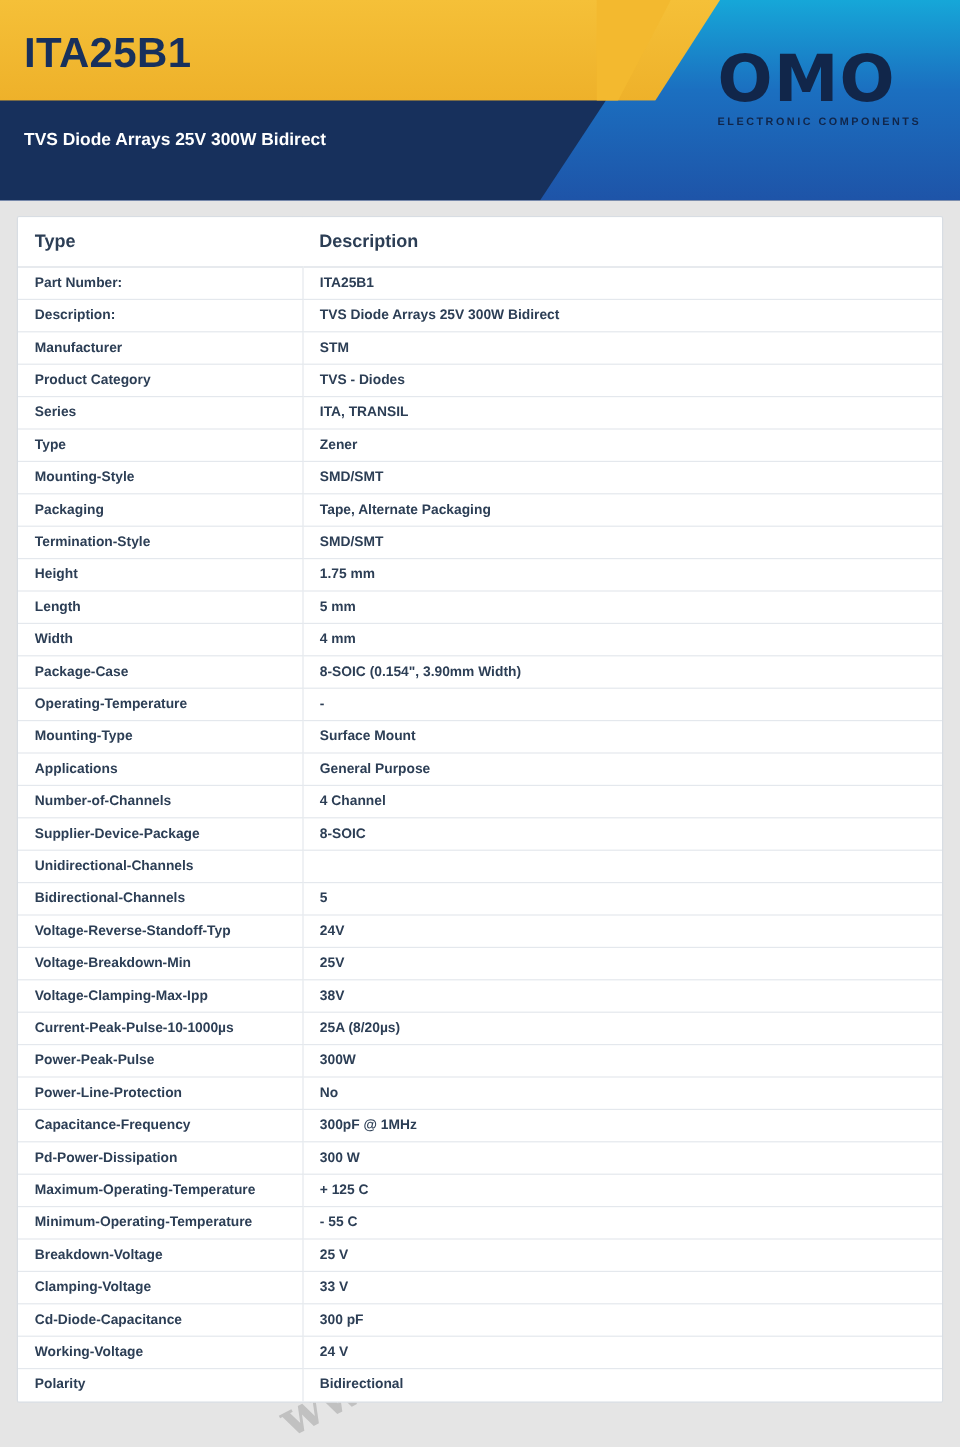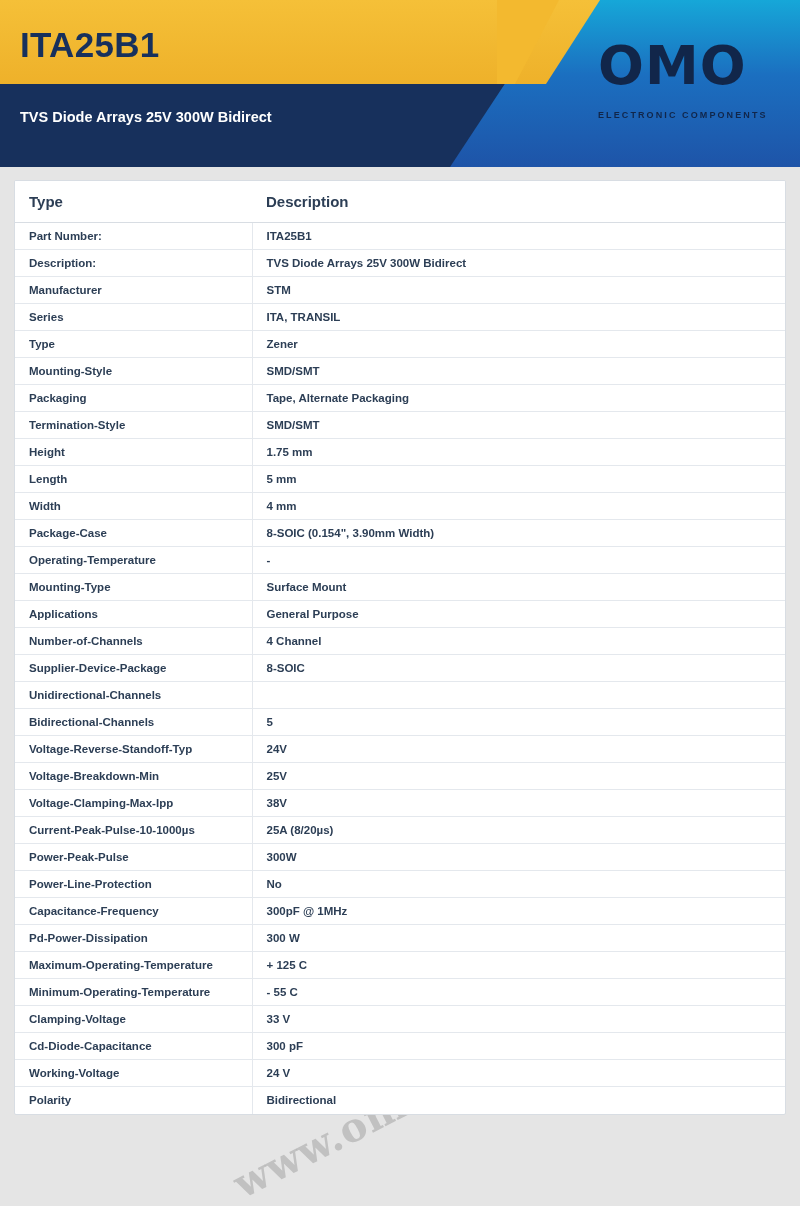--- a/index.html
+++ b/index.html
@@ -77,21 +77,21 @@
     color: #11264a;
     letter-spacing: 1px;
     line-height: 56px;
     font-family: "DejaVu Sans", sans-serif;
   }
   .logo-sub {
     font-size: 9px;
     letter-spacing: 2.1px;
     color: #11264a;
     font-weight: bold;
-    margin-top: 16px;
+    margin-top: 2px;
   }
 
   
   .wm {
     position: absolute;
     color: rgba(110, 110, 110, 0.30);
     font-size: 40px;
     font-weight: bold;
     font-family: "DejaVu Serif", serif;
     transform: rotate(-27deg);
@@ -182,20 +182,24 @@
           </tr>
           <tr>
             <td class="k">Description:</td>
             <td>TVS Diode Arrays 25V 300W Bidirect</td>
           </tr>
           <tr>
             <td class="k">Manufacturer</td>
             <td>STM</td>
           </tr>
           <tr>
+            <td class="k">Product Category</td>
+            <td>TVS - Diodes</td>
+          </tr>
+          <tr>
             <td class="k">Series</td>
             <td>ITA, TRANSIL</td>
           </tr>
           <tr>
             <td class="k">Type</td>
             <td>Zener</td>
           </tr>
           <tr>
             <td class="k">Mounting-Style</td>
             <td>SMD/SMT</td>
@@ -284,20 +288,24 @@
             <td class="k">Pd-Power-Dissipation</td>
             <td>300 W</td>
           </tr>
           <tr>
             <td class="k">Maximum-Operating-Temperature</td>
             <td>+ 125 C</td>
           </tr>
           <tr>
             <td class="k">Minimum-Operating-Temperature</td>
             <td>- 55 C</td>
+          </tr>
+          <tr>
+            <td class="k">Breakdown-Voltage</td>
+            <td>25 V</td>
           </tr>
           <tr>
             <td class="k">Clamping-Voltage</td>
             <td>33 V</td>
           </tr>
           <tr>
             <td class="k">Cd-Diode-Capacitance</td>
             <td>300 pF</td>
           </tr>
           <tr>

